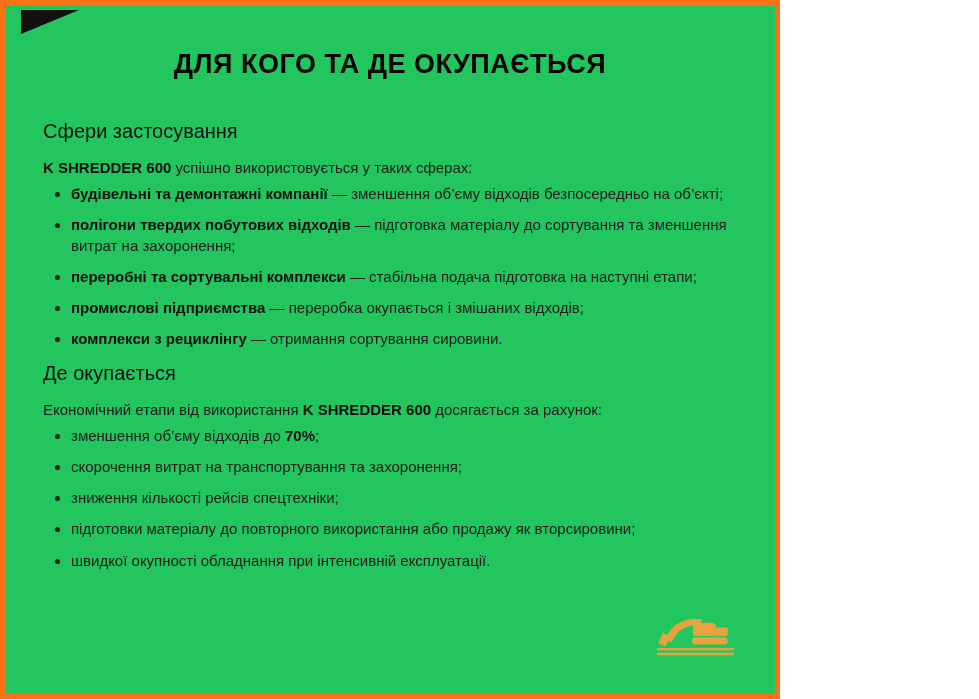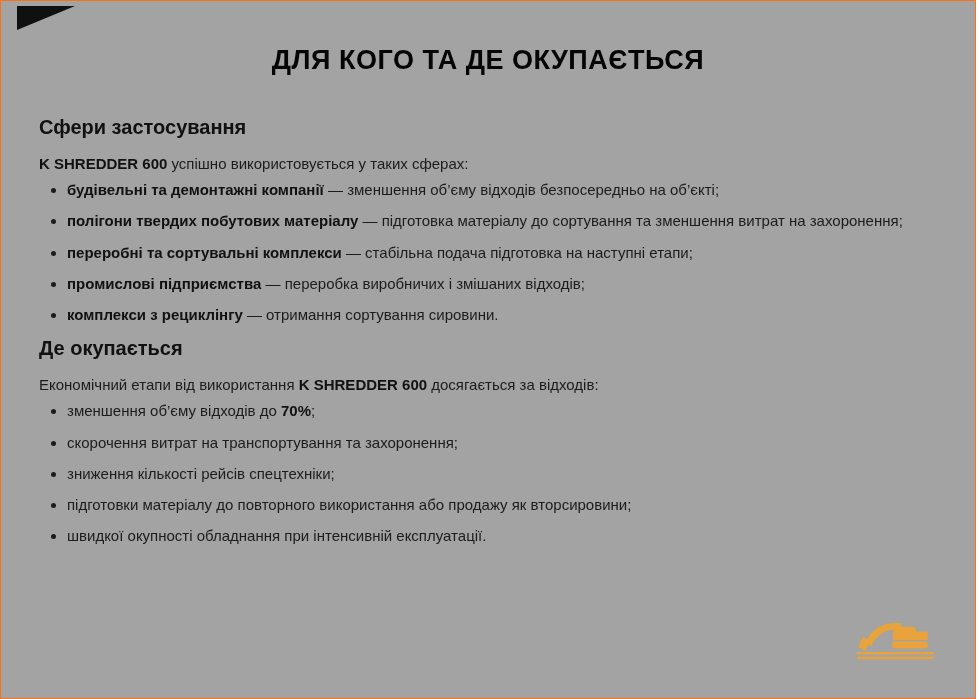--- a/index.html
+++ b/index.html
@@ -2,25 +2,25 @@
 <html lang="uk"><head>
 <meta charset="utf-8">
 <style>
   html, body {
     margin: 0;
     padding: 0;
     background: #ffffff;
   }
   .slide {
     position: relative;
-    width: 976px;
+    width: 780px;
     height: 699px;
     box-sizing: border-box;
-    background: #a3a3a3;
-    border: 1px solid #f97316;
+    background: #22c55e;
+    border: 5px solid #f97316;
     font-family: "Liberation Sans", "DejaVu Sans", sans-serif;
     color: #1c1c1c;
     overflow: hidden;
   }
   .corner-triangle {
     position: absolute;
     top: 5px;
     left: 16px;
     width: 0;
     height: 0;
@@ -34,21 +34,21 @@
     font-weight: 700;
     letter-spacing: 0.5px;
     color: #050505;
   }
   .content {
     padding: 0 38px;
   }
   .section-heading {
     margin: 40px 0 14px;
     font-size: 20px;
-    font-weight: 700;
+    font-weight: 400;
     color: #111111;
   }
   .section-heading.second {
     margin-top: 12px;
   }
   .intro {
     margin: 8px 0 4px;
     font-size: 15px;
     line-height: 1.4;
   }
@@ -82,29 +82,29 @@
   <h1 class="title">ДЛЯ КОГО ТА ДЕ ОКУПАЄТЬСЯ</h1>
 
   <div class="content">
 
     <h2 class="section-heading">Сфери застосування</h2>
 
     <p class="intro"><strong>K SHREDDER 600</strong><span> успішно використовується у таких сферах:</span></p>
 
     <ul class="bullet-list">
       <li><strong>будівельні та демонтажні компанії</strong><span> — зменшення об’єму відходів безпосередньо на об’єкті;</span></li>
-      <li><strong>полігони твердих побутових матеріалу</strong><span> — підготовка матеріалу до сортування та зменшення витрат на захоронення;</span></li>
+      <li><strong>полігони твердих побутових відходів</strong><span> — підготовка матеріалу до сортування та зменшення витрат на захоронення;</span></li>
       <li><strong>переробні та сортувальні комплекси</strong><span> — стабільна подача підготовка на наступні етапи;</span></li>
-      <li><strong>промислові підприємства</strong><span> — переробка виробничих і змішаних відходів;</span></li>
+      <li><strong>промислові підприємства</strong><span> — переробка окупається і змішаних відходів;</span></li>
       <li><strong>комплекси з рециклінгу</strong><span> — отримання сортування сировини.</span></li>
     </ul>
 
     <h2 class="section-heading second">Де окупається</h2>
 
-    <p class="intro"><span>Економічний етапи від використання </span><strong>K SHREDDER 600</strong><span> досягається за відходів:</span></p>
+    <p class="intro"><span>Економічний етапи від використання </span><strong>K SHREDDER 600</strong><span> досягається за рахунок:</span></p>
 
     <ul class="bullet-list">
       <li><span>зменшення об’єму відходів до </span><strong>70%</strong><span>;</span></li>
       <li><span>скорочення витрат на транспортування та захоронення;</span><strong></strong><span></span></li>
       <li><span>зниження кількості рейсів спецтехніки;</span><strong></strong><span></span></li>
       <li><span>підготовки матеріалу до повторного використання або продажу як вторсировини;</span><strong></strong><span></span></li>
       <li><span>швидкої окупності обладнання при інтенсивній експлуатації.</span><strong></strong><span></span></li>
     </ul>
 
   </div>

